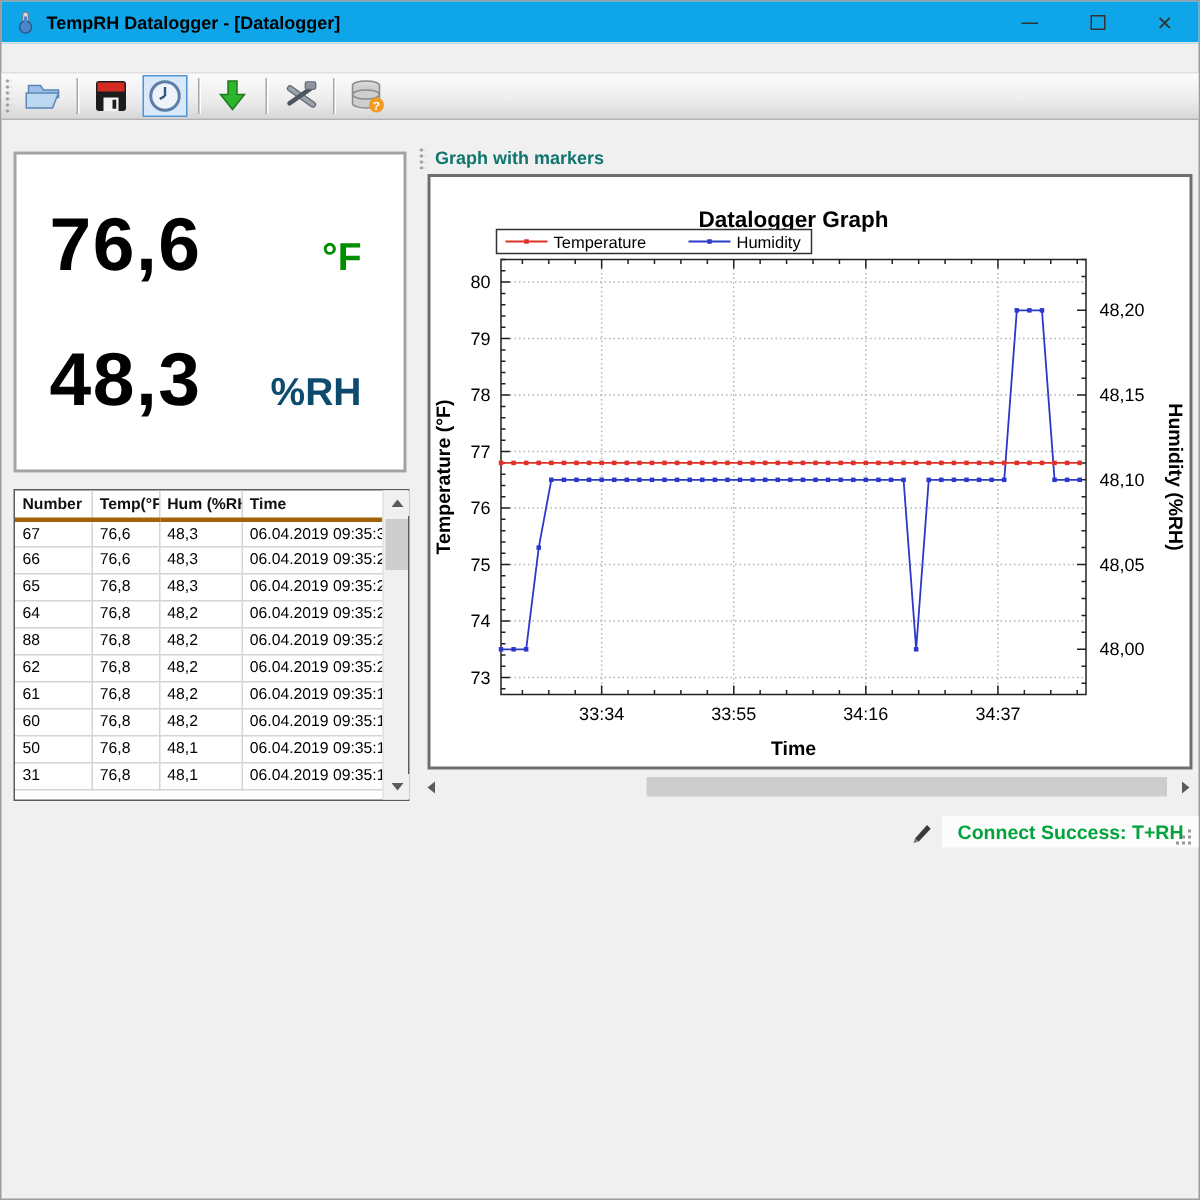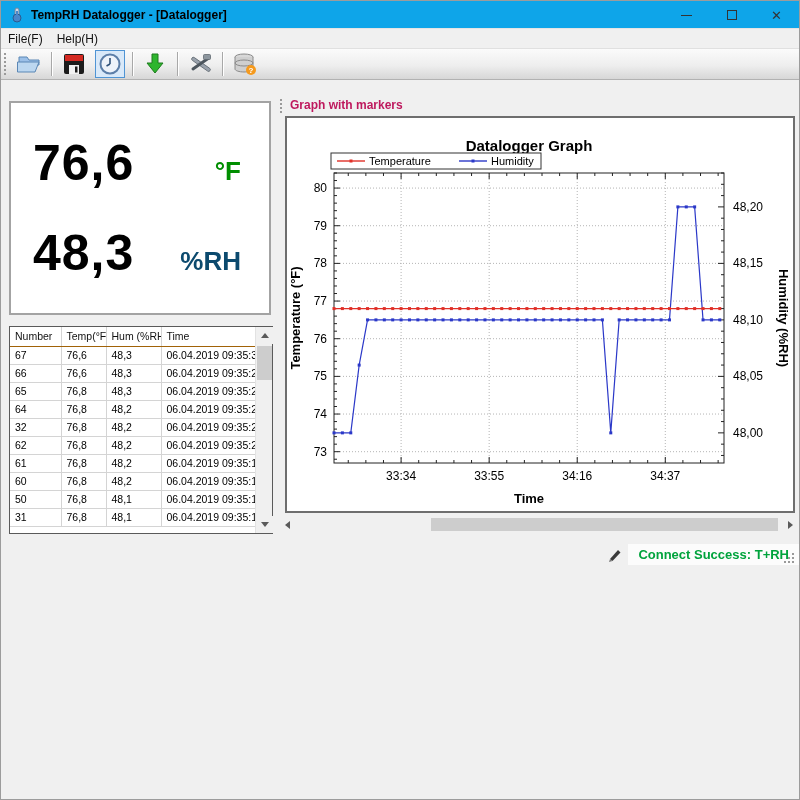--- a/index.html
+++ b/index.html
@@ -40,38 +40,38 @@
   
   .readout { position:absolute; left:8px; top:100px; width:262px; height:214px; background:#fff; border:2px solid #a3a3a3;
     display:flex; flex-direction:column; justify-content:space-evenly; }
   .readout-row { display:flex; align-items:baseline; justify-content:space-between; padding:0 28px 0 22px; }
   .readout-value { font-size:50px; font-weight:bold; color:#000; letter-spacing:1px; }
   .readout-unit { font-size:26px; font-weight:bold; }
 
   
   .table-wrap { position:absolute; left:8px; top:325px; width:264px; height:208px; background:#fff; border:1px solid #5a5a5a; }
   table.readings { border-collapse:collapse; table-layout:fixed; width:245px; font-size:10.5px; }
-  table.readings th { font-weight:normal; text-align:left; padding:2px 0 2px 5px; border-right:1px solid #d4d4d4; border-bottom:1px solid #a16207; height:19px; white-space:nowrap; overflow:hidden; color:#111; }
+  table.readings th { font-weight:bold; text-align:left; padding:2px 0 2px 5px; border-right:1px solid #d4d4d4; border-bottom:3px solid #a16207; height:19px; white-space:nowrap; overflow:hidden; color:#111; }
   table.readings td { padding:1px 0 1px 5px; border-right:1px solid #d4d4d4; border-bottom:1px solid #d4d4d4; height:18px; white-space:nowrap; overflow:hidden; color:#000; }
   table.readings th:nth-child(1), table.readings td:nth-child(1){ width:51px; }
   table.readings th:nth-child(2), table.readings td:nth-child(2){ width:45px; }
   table.readings th:nth-child(3), table.readings td:nth-child(3){ width:55px; }
   table.readings th:nth-child(4), table.readings td:nth-child(4){ width:94px; border-right:none; }
   .vscroll { position:absolute; right:0; top:0; width:17px; height:100%; background:#f0f0f0; border-left:1px solid #e2e2e2; }
   .vs-arrow { position:absolute; left:0; width:17px; height:17px; display:flex; align-items:center; justify-content:center; background:#f0f0f0; }
   .tri-up { width:0;height:0;border-left:4px solid transparent;border-right:4px solid transparent;border-bottom:5px solid #5a5a5a; }
   .tri-down { width:0;height:0;border-left:4px solid transparent;border-right:4px solid transparent;border-top:5px solid #5a5a5a; }
   .tri-left { width:0;height:0;border-top:4px solid transparent;border-bottom:4px solid transparent;border-right:5px solid #5a5a5a; }
   .tri-right { width:0;height:0;border-top:4px solid transparent;border-bottom:4px solid transparent;border-left:5px solid #5a5a5a; }
   .vs-thumb { position:absolute; left:1px; width:15px; background:#cdcdcd; }
 
   
   .graph-grip { position:absolute; left:278px; top:97px; width:5px; height:15px;
     background-image:radial-gradient(#9a9a9a 35%, transparent 40%); background-size:4px 4px; }
-  .graph-title { position:absolute; left:289px; top:97px; font-size:12px; font-weight:bold; color:#be185d; }
+  .graph-title { position:absolute; left:289px; top:97px; font-size:12px; font-weight:bold; color:#0f766e; }
   .graph-box { position:absolute; left:284px; top:115px; width:510px; height:397px; background:#fff; border:2px solid #6e6e6e; }
   .hscroll { position:absolute; left:278px; top:516px; width:519px; height:15px; background:#f0f0f0; }
   .hs-arrow { position:absolute; top:0; width:16px; height:15px; display:flex; align-items:center; justify-content:center; }
   .hs-thumb { position:absolute; top:1px; height:13px; background:#cdcdcd; }
 
   
   .statusbar { position:absolute; left:0; top:538px; width:100%; height:30px; display:flex; align-items:center;justify-content:flex-end; }
   .status-chip { background:#fcfcfc; padding:3px 10px; margin-left:4px; font-size:13px; font-weight:bold; }
   .resize-grip { position:absolute; right:3px; top:550px; }
 
@@ -95,24 +95,20 @@
         </div>
       <div class="win-btn">
           <span class="max-glyph"></span>
         </div>
       <div class="win-btn">
           <span class="close-glyph">✕</span>
         </div>
     </div>
   </div>
 
-  <div class="menubar">
-    <span class="menu-item">File(F)</span>
-    <span class="menu-item">Help(H)</span>
-  </div>
 
   <div class="toolbar">
     <span class="tb-grip"></span>
     <div class="tb-btn">
       <svg width="26" height="24" viewBox="0 0 26 24">
         <path d="M3,5 h8 l2,3 h10 v5 h-20 z" fill="#9cc0e8" stroke="#5b87b5"></path>
         <path d="M1.5,10 h21.5 l-4,10 h-17.5 z" fill="#bcd7f0" stroke="#5b87b5"></path>
       </svg>
     </div>
     <span class="tb-sep"></span>
@@ -198,21 +194,21 @@
             <td>48,3</td>
             <td>06.04.2019 09:35:27</td>
           </tr>
           <tr>
             <td>64</td>
             <td>76,8</td>
             <td>48,2</td>
             <td>06.04.2019 09:35:25</td>
           </tr>
           <tr>
-            <td>32</td>
+            <td>88</td>
             <td>76,8</td>
             <td>48,2</td>
             <td>06.04.2019 09:35:23</td>
           </tr>
           <tr>
             <td>62</td>
             <td>76,8</td>
             <td>48,2</td>
             <td>06.04.2019 09:35:21</td>
           </tr>

